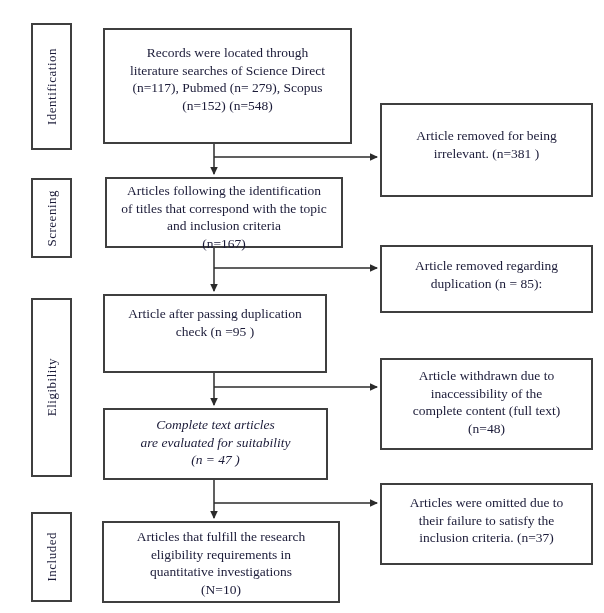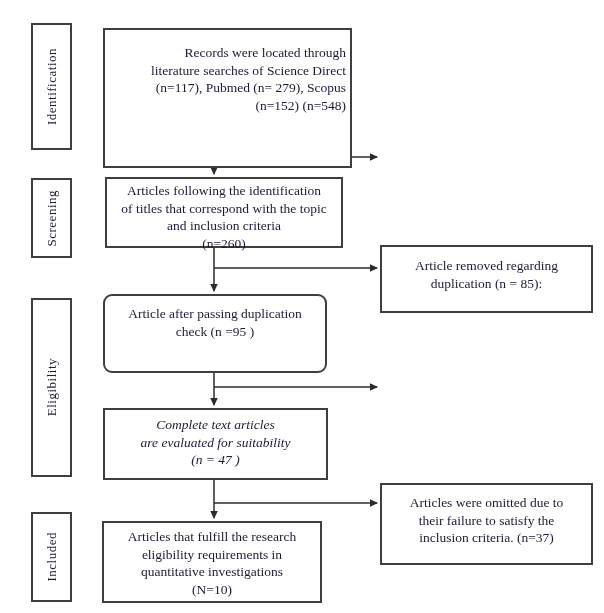--- a/index.html
+++ b/index.html
@@ -42,25 +42,25 @@
     font-size: 13px;
     padding: 0;
     letter-spacing: 0.5px;
   }
   #stage-0 { left: 31px;  top: 23px;  width: 41px; height: 127px; }
   #stage-1 { left: 31px;  top: 178px; width: 41px; height: 80px; }
   #stage-2 { left: 31px;  top: 298px; width: 41px; height: 179px; }
   #stage-3 { left: 31px;  top: 512px; width: 41px; height: 90px; }
 
   
-  #main-0 { left: 103px; top: 28px;  width: 249px; height: 140px; padding-top: 14px; text-align: right; }
+  #main-0 { left: 103px; top: 28px;  width: 249px; height: 116px; padding-top: 14px; }
   #main-1 { left: 105px; top: 177px; width: 238px; height: 71px;  padding-top: 3px; }
-  #main-2 { left: 103px; top: 294px; width: 224px; height: 79px;  padding-top: 9px; border-radius: 9px; }
+  #main-2 { left: 103px; top: 294px; width: 224px; height: 79px;  padding-top: 9px; }
   #main-3 { left: 103px; top: 408px; width: 225px; height: 72px;  padding-top: 6px; font-style: italic; }
-  #main-4 { left: 102px; top: 521px; width: 220px; height: 82px;  padding-top: 5px; }
+  #main-4 { left: 102px; top: 521px; width: 238px; height: 82px;  padding-top: 5px; }
 
   
   #excl-0 { left: 380px; top: 103px; width: 213px; height: 94px; padding-top: 22px; }
   #excl-1 { left: 380px; top: 245px; width: 213px; height: 68px; padding-top: 10px; }
   #excl-2 { left: 380px; top: 358px; width: 213px; height: 92px; padding-top: 7px; }
   #excl-3 { left: 380px; top: 483px; width: 213px; height: 82px; padding-top: 9px; text-align: center; }
 
   #connectors {
     position: absolute;
     left: 0; top: 0;
@@ -108,41 +108,51 @@
   <div class="box" id="main-0">
     <span class="box-text">Records were located through
 literature searches of Science Direct
 (n=117), Pubmed (n= 279), Scopus
 (n=152) (n=548)</span>
   </div>
   <div class="box" id="main-1">
     <span class="box-text">Articles following the identification
 of titles that correspond with the topic
 and inclusion criteria
-(n=260)</span>
+(n=167)</span>
   </div>
   <div class="box" id="main-2">
     <span class="box-text">Article after passing duplication
 check (n =95 )</span>
   </div>
   <div class="box" id="main-3">
     <span class="box-text">Complete text articles
 are evaluated for suitability
 (n = 47 )</span>
   </div>
   <div class="box" id="main-4">
     <span class="box-text">Articles that fulfill the research
 eligibility requirements in
 quantitative investigations
 (N=10)</span>
   </div>
 
+  <div class="box" id="excl-0">
+    <span class="box-text">Article removed for being
+irrelevant. (n=381 )</span>
+  </div>
   <div class="box" id="excl-1">
     <span class="box-text">Article removed regarding
 duplication (n = 85):</span>
+  </div>
+  <div class="box" id="excl-2">
+    <span class="box-text">Article withdrawn due to
+inaccessibility of the
+complete content (full text)
+(n=48)</span>
   </div>
   <div class="box" id="excl-3">
     <span class="box-text">Articles were omitted due to
 their failure to satisfy the
 inclusion criteria. (n=37)</span>
   </div>
 
 </div>
 
 </body></html>

